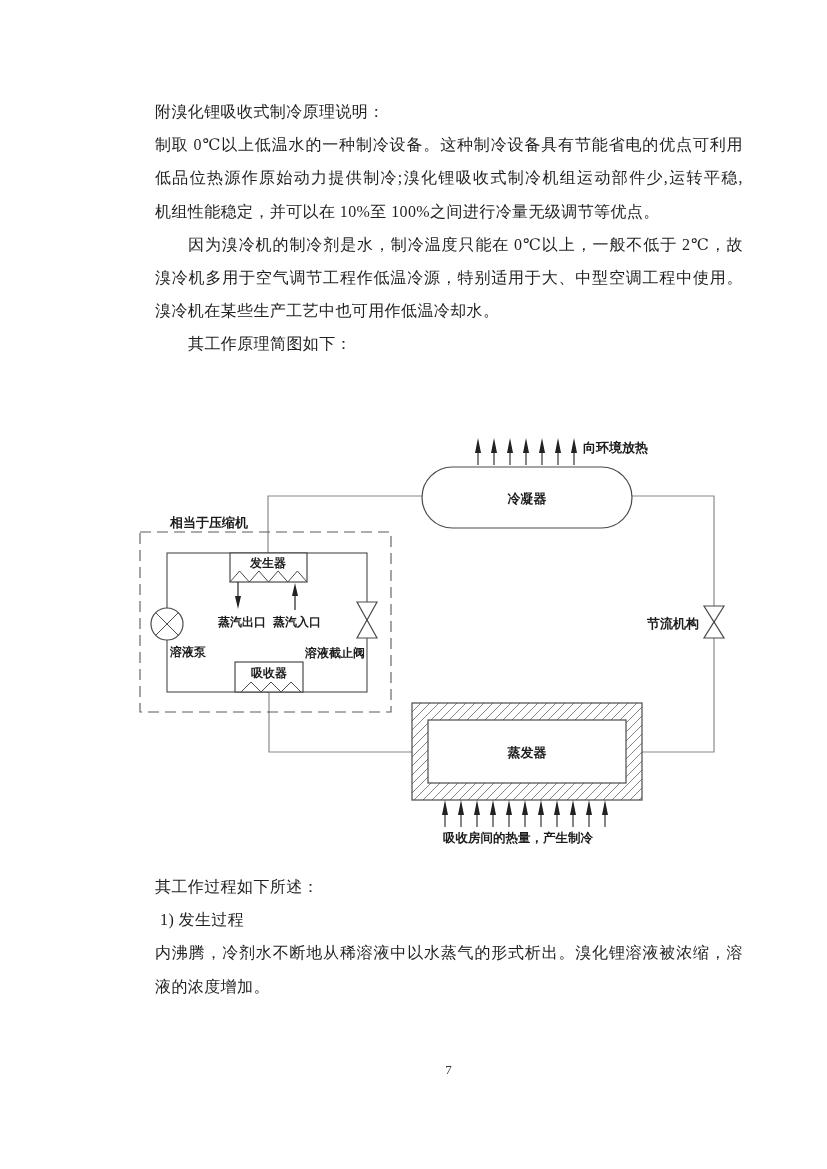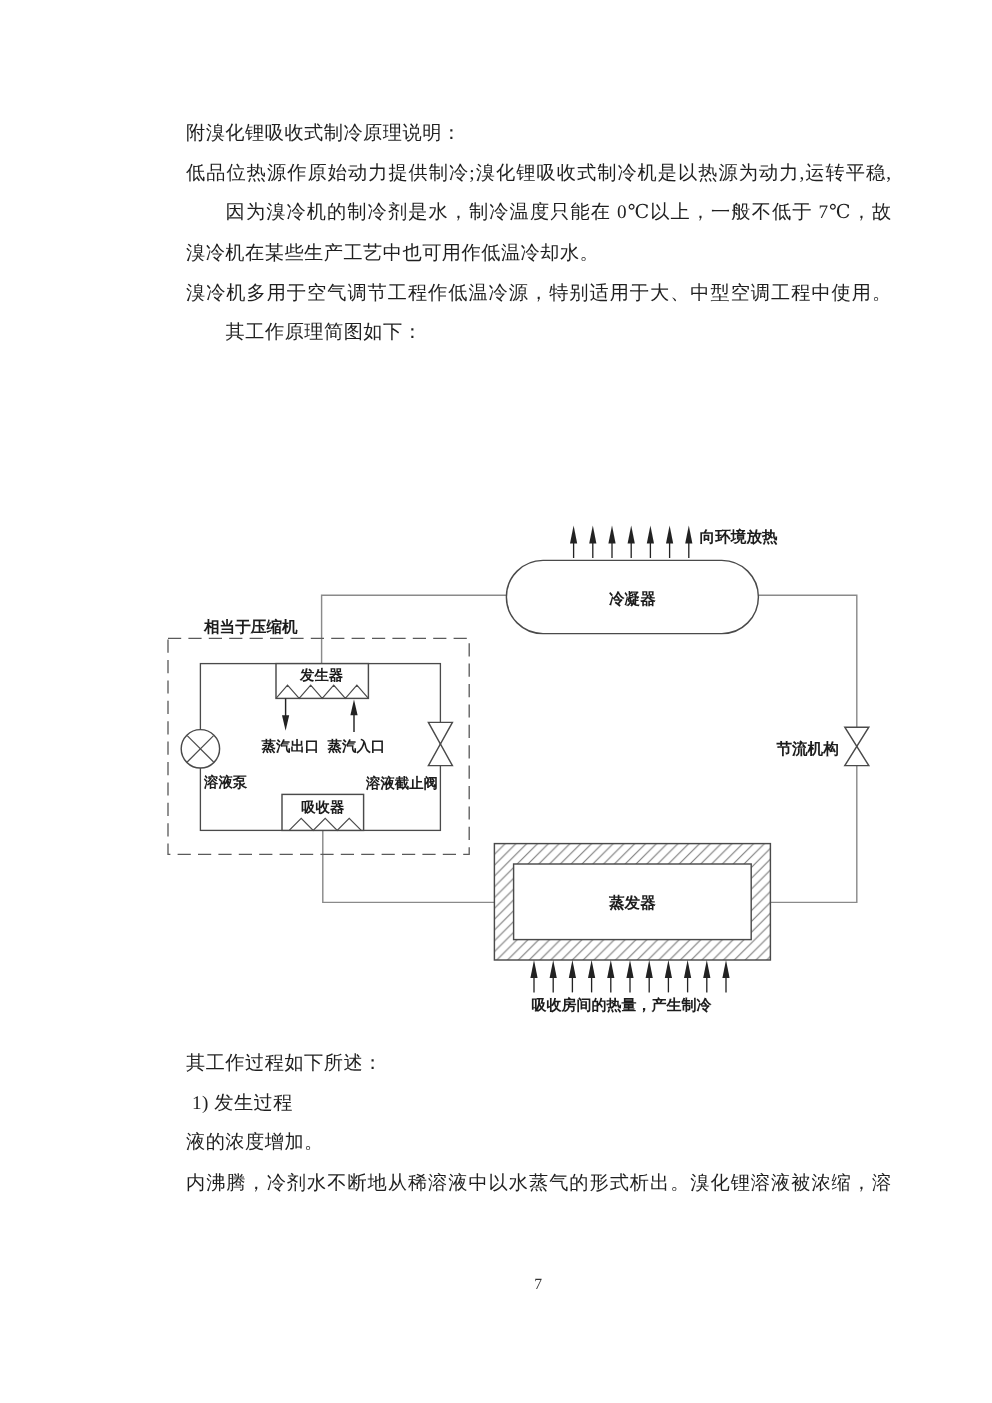--- a/index.html
+++ b/index.html
@@ -27,24 +27,26 @@
   .mid{text-anchor:middle;} .end{text-anchor:end;}
   .s13{font-size:13px;} .s12{font-size:12px;} .s125{font-size:12.5px;}
 </style>
 </head>
 <body>
 
 <div class="page">
 
   <div class="textblock tb-top">
     <div class="line">附溴化锂吸收式制冷原理说明：</div>
-    <div class="line just">低品位热源作原始动力提供制冷;溴化锂吸收式制冷机是以热源为动力,运转平稳,</div>
-    <div class="line indent just">因为溴冷机的制冷剂是水，制冷温度只能在 0℃以上，一般不低于 7℃，故</div>
+    <div class="line just">制取 0℃以上低温水的一种制冷设备。这种制冷设备具有节能省电的优点可利用</div>
+    <div class="line just">低品位热源作原始动力提供制冷;溴化锂吸收式制冷机组运动部件少,运转平稳,</div>
+    <div class="line">机组性能稳定，并可以在 10%至 100%之间进行冷量无级调节等优点。</div>
+    <div class="line indent just">因为溴冷机的制冷剂是水，制冷温度只能在 0℃以上，一般不低于 2℃，故</div>
+    <div class="line just">溴冷机多用于空气调节工程作低温冷源，特别适用于大、中型空调工程中使用。</div>
     <div class="line">溴冷机在某些生产工艺中也可用作低温冷却水。</div>
-    <div class="line just">溴冷机多用于空气调节工程作低温冷源，特别适用于大、中型空调工程中使用。</div>
     <div class="line indent">其工作原理简图如下：</div>
   </div>
 
   <svg class="diagram" width="827" height="1169" viewBox="0 0 827 1169" xmlns="http://www.w3.org/2000/svg">
     <defs>
       <pattern id="hatch" patternUnits="userSpaceOnUse" width="9" height="9">
         <path d="M-1,10 L10,-1 M-1,1 L1,-1 M8,10 L10,8" stroke="#787878" stroke-width="0.9" fill="none"></path>
       </pattern>
       <g id="uarr">
         <line x1="0" y1="14" x2="0" y2="27" stroke="#222" stroke-width="1.1"></line>
@@ -142,18 +144,18 @@
       <use href="#uarr" x="538" y="800"></use>
         <use href="#uarr" x="554" y="800"></use>
       <use href="#uarr" x="570" y="800"></use>
       <text class="dlabel mid s125" x="483" y="842">吸收房间的热量，产生制冷</text>
     </g>
   </svg>
 
   <div class="textblock tb-bottom">
     <div class="line">其工作过程如下所述：</div>
     <div class="line num">1) 发生过程</div>
+    <div class="line just">内沸腾，冷剂水不断地从稀溶液中以水蒸气的形式析出。溴化锂溶液被浓缩，溶</div>
     <div class="line">液的浓度增加。</div>
-    <div class="line just">内沸腾，冷剂水不断地从稀溶液中以水蒸气的形式析出。溴化锂溶液被浓缩，溶</div>
   </div>
 
   <div class="page-number">7</div>
 </div>
 
 </body></html>

